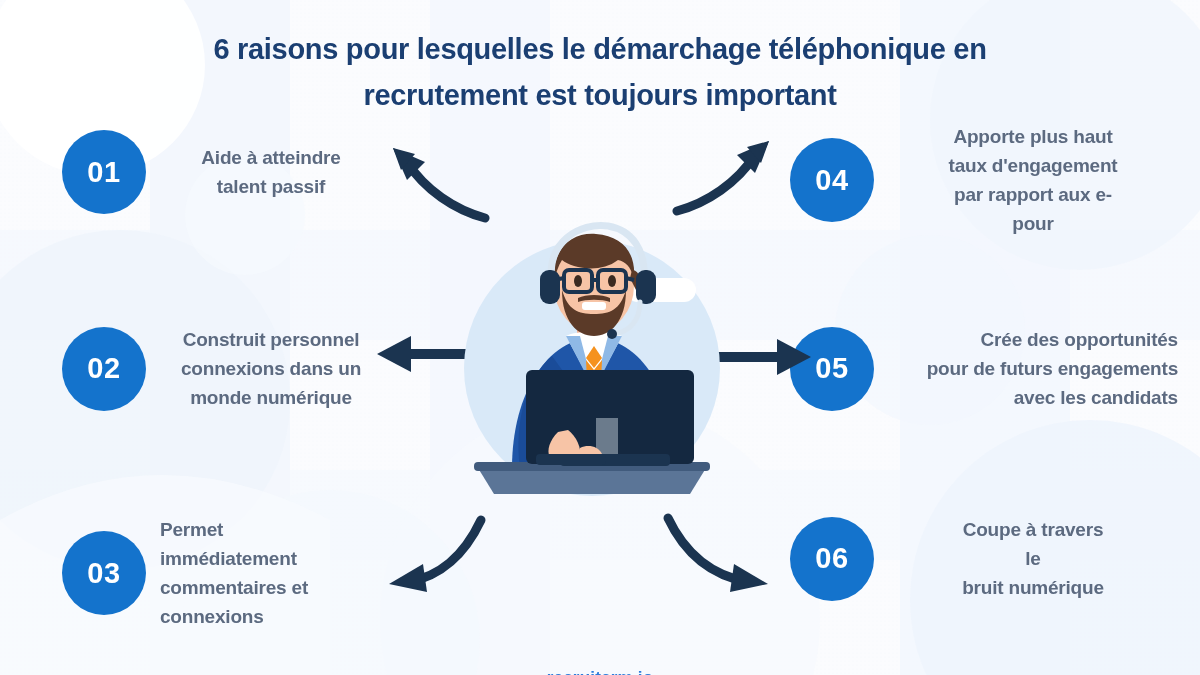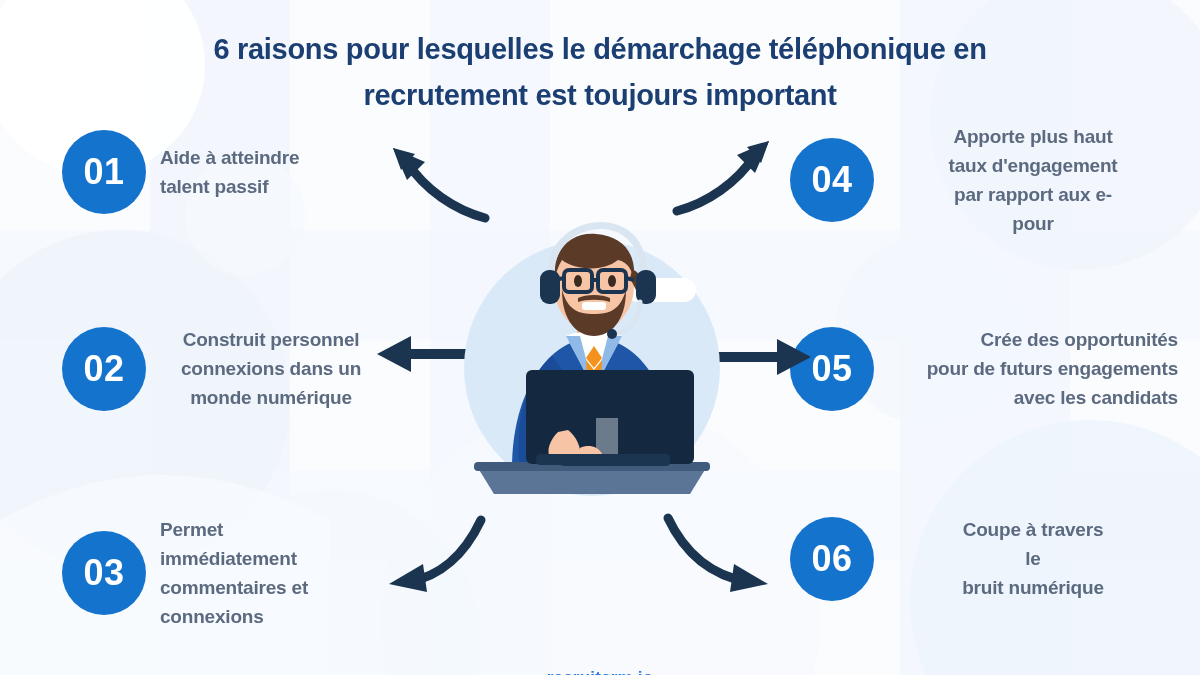--- a/index.html
+++ b/index.html
@@ -35,40 +35,40 @@
   
   .reason { position:absolute; display:flex; align-items:center; }
   .reason.left  { flex-direction:row; }
   .reason.right { flex-direction:row; }
 
   .num-circle {
     width:84px; height:84px; border-radius:50%;
     background:#1473cc;
     display:flex; align-items:center; justify-content:center;
     color:#ffffff;
-    font-size:36px; font-weight:bold;
+    font-size:29px; font-weight:bold;
     letter-spacing:0.5px;
     flex:0 0 84px;
   }
 
   .reason-text {
     color:#5c6a80;
     font-size:19px;
     font-weight:bold;
     line-height:29px;
     letter-spacing:-0.2px;
   }
   .reason.left .reason-text  { margin-left:14px; }
   .reason.right .reason-text { margin-left:14px; }
 
   
   #reason-1 { left:62px;  top:130px; width:330px; }
   #reason-2 { left:62px;  top:325px; width:330px; }
   #reason-3 { left:62px;  top:515px; width:330px; }
-  #reason-1 .reason-text { width:222px; }
+  #reason-1 .reason-text { width:222px; text-align:center; }
   #reason-2 .reason-text { width:222px; text-align:center; }
   #reason-3 .reason-text { width:222px; text-align:left; }
 
   
   #reason-4 { left:790px; top:122px; width:400px; }
   #reason-5 { left:790px; top:325px; width:400px; }
   #reason-6 { left:790px; top:515px; width:400px; }
   #reason-4 .reason-text { width:290px; text-align:center; }
   #reason-5 .reason-text { width:290px; text-align:right; }
   #reason-6 .reason-text { width:290px; text-align:center; }

